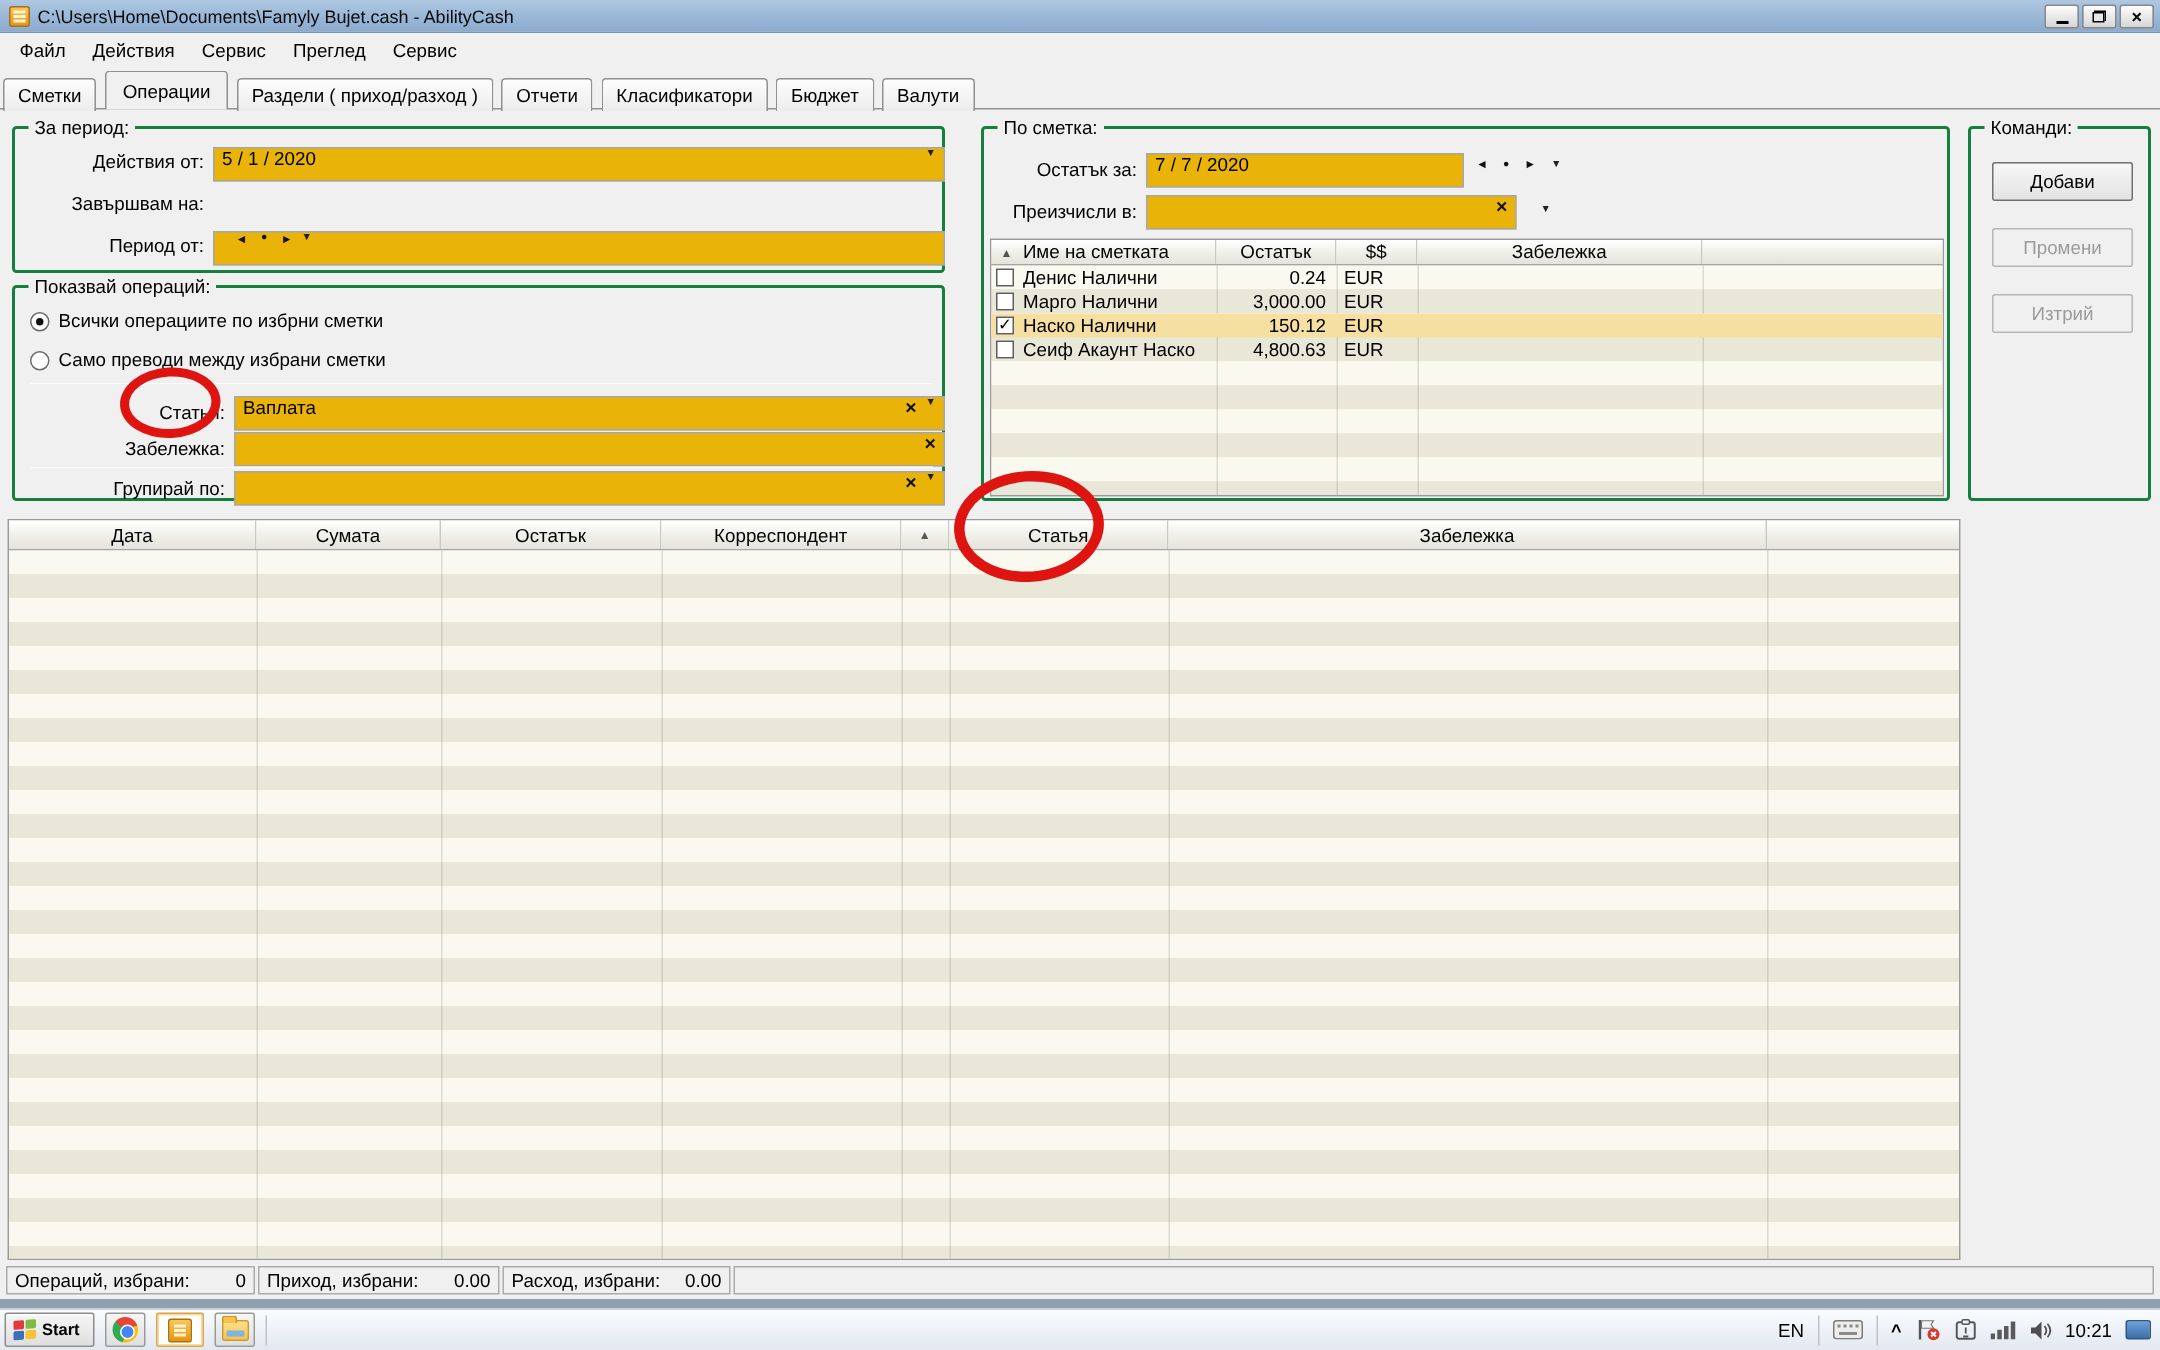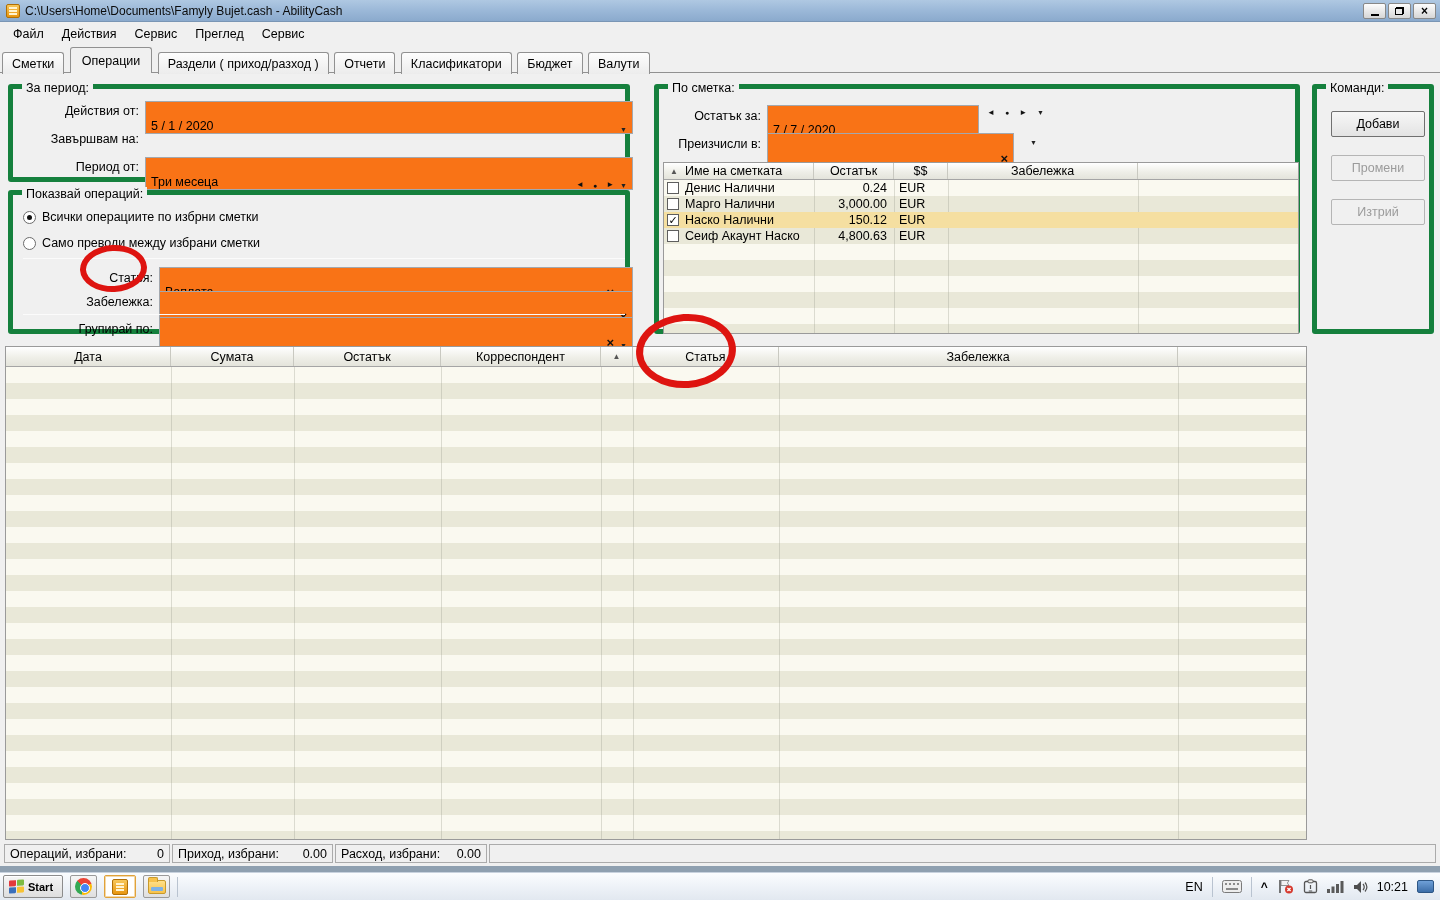--- a/index.html
+++ b/index.html
@@ -35,26 +35,26 @@
 
   
   .tabstrip { position:absolute; left:0; top:47px; width:100%; height:26px; }
   .tabstrip::after { content:""; position:absolute; left:0; right:0; bottom:0; border-bottom:1px solid #919191; }
   .tab { position:relative; display:inline-block; margin-left:2px; padding:4px 9px 3px;
          border:1px solid #919191; border-bottom:none; border-radius:3px 3px 0 0;
          background:linear-gradient(180deg,#FDFDFD,#ECECEC); top:3px; z-index:1; }
   .tab.active { top:0; padding:6px 11px 5px; background:#F0F0F0; z-index:3; font-size:12.5px; }
 
   
-  .groupbox { position:absolute; border:5px solid #15803d; border-radius:3px; background:#F0F0F0; }
+  .groupbox { position:absolute; border:2px solid #15803d; border-radius:3px; background:#F0F0F0; }
   .gb-title { position:absolute; top:-8px; left:9px; background:#F0F0F0; padding:0 4px; font-size:12.5px; }
 
   .flabel { position:absolute; text-align:right; white-space:nowrap; }
-  .field { position:absolute; height:33px; background:#f97316; border:1px solid #A3A8AE;
-           display:flex; align-items:flex-end; padding:0 5px; font-size:12.5px; }
+  .field { position:absolute; height:23px; background:#eab308; border:1px solid #A3A8AE;
+           display:flex; align-items:flex-start; padding:0 5px; font-size:12.5px; }
   .field .val { flex:1; white-space:nowrap; overflow:hidden; }
   .g-dd { font-size:7px; color:#222; margin-left:6px; }
   .g-x  { font-size:13px; font-weight:bold; color:#111; margin-left:8px; line-height:1; }
   .g-nav { font-size:8px; color:#111; margin-left:9px; }
   .g-dot { font-size:7px; }
 
   .radio { position:absolute; display:flex; align-items:center; gap:6px; }
   .radio .circ { width:13px; height:13px; border:1px solid #6B6B6B; border-radius:50%; background:#FFF; position:relative; flex:0 0 auto; }
   .radio.sel .circ::after { content:""; position:absolute; left:3px; top:3px; width:5px; height:5px; border-radius:50%; background:#111; }
 
@@ -175,21 +175,20 @@
     <span class="flabel" style="left:4px; top:15px; width:122px;">Действия от:</span>
     <div class="field" style="left:132px; top:12px; width:488px;">
       <span class="val">5 / 1 / 2020</span>
       <span class="g-dd">▼</span>
     </div>
 
     <span class="flabel" style="left:4px; top:43px; width:122px;">Завършвам на:</span>
 
     <span class="flabel" style="left:4px; top:71px; width:122px;">Период от:</span>
     <div class="field" style="left:132px; top:68px; width:488px;">
-      <span class="val">Три месеца</span>
       <span class="g-nav">◄</span>
       <span class="g-nav g-dot">●</span>
       <span class="g-nav">►</span>
       <span class="g-dd">▼</span>
     </div>
   </div>
 
   <div class="groupbox" style="left:8px; top:190px; width:622px; height:144px;">
     <span class="gb-title">Показвай операций:</span>
 

